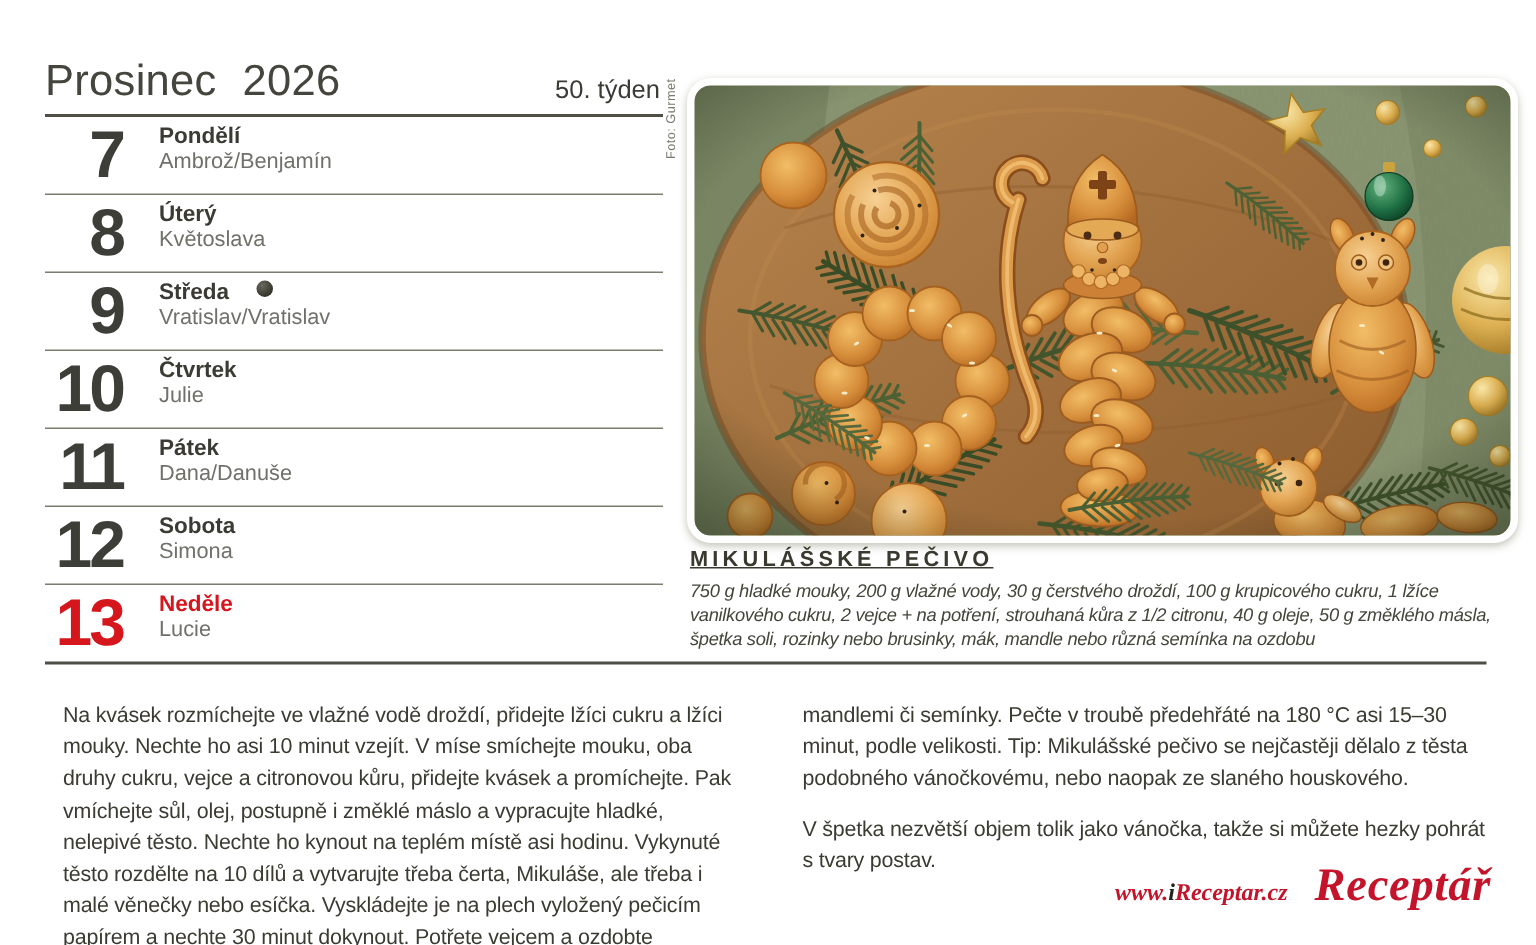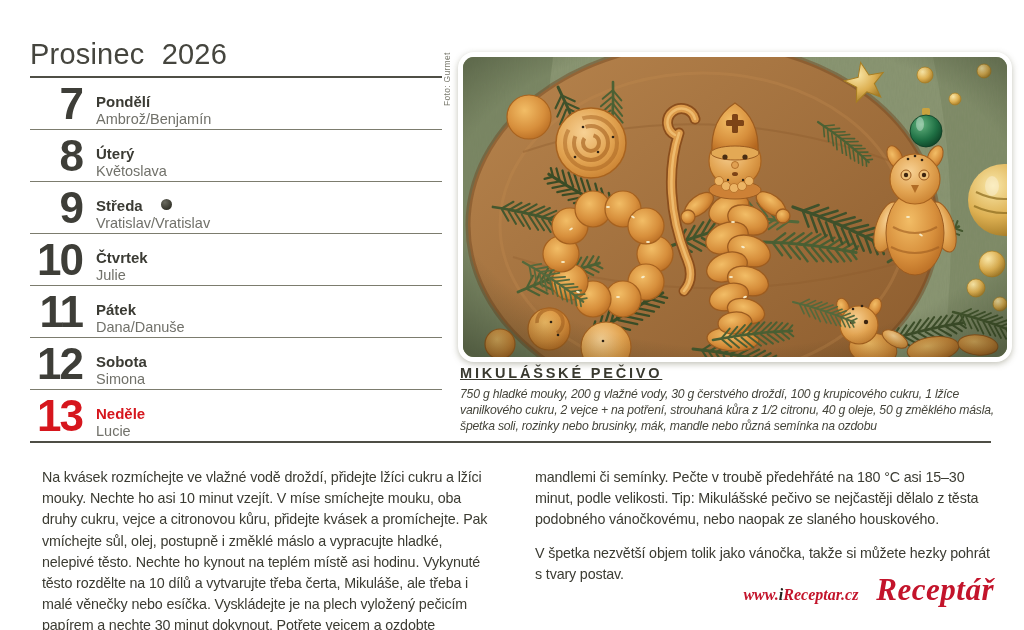--- a/index.html
+++ b/index.html
@@ -8,21 +8,21 @@
 
   
   .month{position:absolute;left:30px;top:38px;font-size:29px;color:#45453e;word-spacing:9px;letter-spacing:.2px;}
   .week{position:absolute;left:280px;top:50px;width:160px;text-align:right;font-size:17px;color:#3c3c35;}
 
   
   .days{position:absolute;left:30px;top:76px;width:412px;border-top:2px solid #4f4f46;}
   .day-row{display:flex;height:52px;box-sizing:border-box;border-bottom:1px solid #7c7c6e;}
   .day-row:last-child{border-bottom:none;}
   .day-num{width:52px;text-align:right;font-size:44px;font-weight:bold;line-height:46px;letter-spacing:-2px;color:#3e3e38;margin-top:3px;}
-  .day-info{margin-left:14px;padding-top:15px;}
+  .day-info{margin-left:24px;padding-top:4px;}
   .day-weekday{font-size:15px;font-weight:bold;color:#3b3b34;line-height:17px;}
   .day-names{font-size:14.5px;color:#71716a;line-height:18px;}
   .sunday .day-num,.sunday .day-weekday{color:#d6161d;}
   .moon{display:inline-block;width:11px;height:11px;border-radius:50%;margin-left:18px;vertical-align:1px;
         background:radial-gradient(circle at 35% 30%,#6a6a5f,#35352c 70%);}
 
   
   .photo-credit{position:absolute;left:442px;top:106px;transform:rotate(-90deg);transform-origin:0 0;
         font-size:8.5px;color:#79796d;white-space:nowrap;letter-spacing:.3px;}
   .photo-frame{position:absolute;left:458px;top:52px;width:554px;height:310px;box-sizing:border-box;
@@ -46,20 +46,21 @@
   .site{font-family:"Liberation Serif",serif;font-style:italic;font-weight:bold;font-size:16px;color:#c3142b;}
   .site .i-dark{color:#23231d;}
   .brand{font-family:"Liberation Serif",serif;font-style:italic;font-weight:bold;font-size:31px;color:#c3142b;letter-spacing:.5px;}
 </style>
 </head>
 <body>
 
 <div class="page">
 
   <div class="month">Prosinec 2026</div>
+  <div class="week">50. týden</div>
 
   <div class="days">
     <div class="day-row">
       <div class="day-num">7</div>
       <div class="day-info">
         <div class="day-weekday">Pondělí</div>
         <div class="day-names">Ambrož/Benjamín</div>
       </div>
     </div>
     <div class="day-row">

